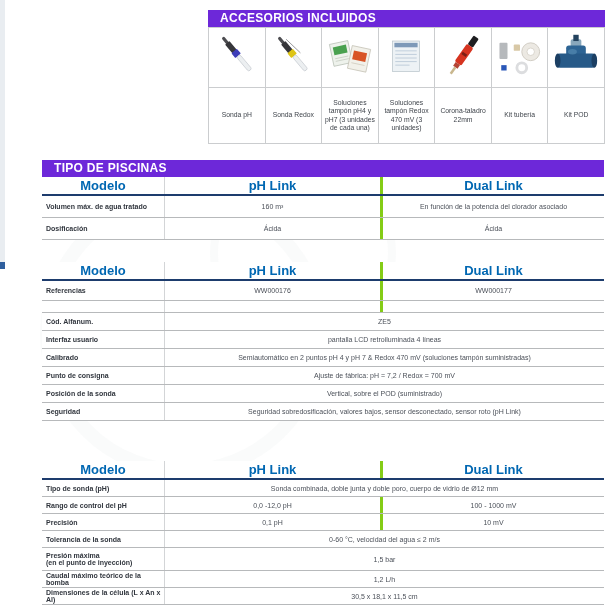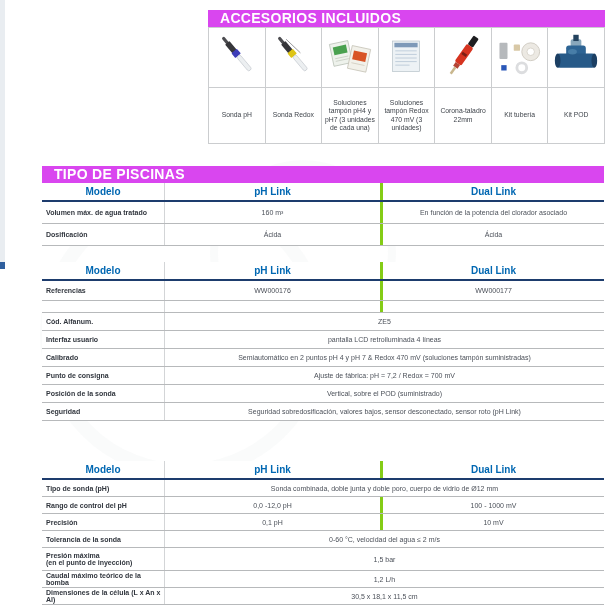--- a/index.html
+++ b/index.html
@@ -16,21 +16,21 @@
   .watermark{
     position:absolute;left:168px;top:540px;font-size:40px;font-weight:bold;
     color:rgba(148,158,168,0.22);letter-spacing:2px;pointer-events:none;white-space:nowrap;
   }
   .wm-circle{position:absolute;border:14px solid rgba(160,170,180,0.05);border-radius:50%;pointer-events:none;}
   .wm-c1{left:40px;top:190px;width:260px;height:260px;}
   .wm-c2{left:210px;top:160px;width:170px;height:170px;border-width:8px;}
 
   
   .bar{
-    background:#d946ef;color:#ffffff;font-weight:bold;font-size:14px;
+    background:#6d28d9;color:#ffffff;font-weight:bold;font-size:12px;
     letter-spacing:0.3px;padding:4px 0 4px 12px;line-height:9px;box-sizing:border-box;height:17px;
   }
 
   
   .acc{position:absolute;left:208px;top:10px;width:397px;}
   .acc-grid{
     display:grid;grid-template-columns:repeat(7,1fr);grid-template-rows:60px 56px;
     border-left:1px solid #cbcdcf;border-bottom:1px solid #cbcdcf;background:#fff;
   }
   .acc-cell{
@@ -43,21 +43,21 @@
 
   
   .spec{position:absolute;left:42px;width:562px;}
   .tr{display:flex;align-items:stretch;border-bottom:1px solid #b7b9bb;background:#fff;}
   .tr.hdr{border-bottom:2px solid #1d3c6d;}
   .td{display:flex;align-items:center;box-sizing:border-box;font-size:7px;color:#4b5059;}
   .c-label{width:123px;padding-left:4px;font-weight:bold;color:#31363e;border-right:1px solid #d3d5d7;flex-direction:column;align-items:flex-start;justify-content:center;}
   .c-ph{width:218px;border-right:3px solid #84cc16;justify-content:center;text-align:left;}
   .c-dual{flex:1;justify-content:center;text-align:right;}
   .c-span{flex:1;justify-content:center;text-align:center;}
-  .hdr .td{font-weight:bold;color:#0067b2;font-size:10px;justify-content:center;padding-left:0;align-items:center;}
+  .hdr .td{font-weight:bold;color:#0067b2;font-size:13px;justify-content:center;padding-left:0;align-items:center;}
   .hdr .c-label{flex-direction:row;}
   .h17{min-height:17px;} .h19{min-height:19px;} .h21{min-height:21px;}
   .h16{min-height:16px;} .h11{min-height:11px;} .h22{min-height:22px;}
   .sublabel{font-weight:bold;font-size:7px;color:#31363e;}
 </style>
 </head>
 <body>
 
 <div class="edge-strip"></div>
 <div class="edge-cap"></div>
@@ -152,21 +152,21 @@
     <div class="acc-cell acc-label">Sonda pH</div>
     <div class="acc-cell acc-label">Sonda Redox</div>
     <div class="acc-cell acc-label">Soluciones tampón pH4 y pH7 (3 unidades de cada una)</div>
     <div class="acc-cell acc-label">Soluciones tampón Redox 470 mV (3 unidades)</div>
     <div class="acc-cell acc-label">Corona-taladro 22mm</div>
     <div class="acc-cell acc-label">Kit tubería</div>
     <div class="acc-cell acc-label">Kit POD</div>
   </div>
 </div>
 
-<div class="spec" style="top:160px;margin-top:6px;">
+<div class="spec" style="top:160px;">
   <div class="bar">TIPO DE PISCINAS</div>
   <div class="tr hdr h17">
     <div class="td c-label">Modelo</div>
     <div class="td c-ph">pH Link</div>
     <div class="td c-dual">Dual Link</div>
   </div>
   <div class="tr h21">
     <div class="td c-label">Volumen máx. de agua tratado</div>
     <div class="td c-ph">160 m³</div>
     <div class="td c-dual">En función de la potencia del clorador asociado</div>

